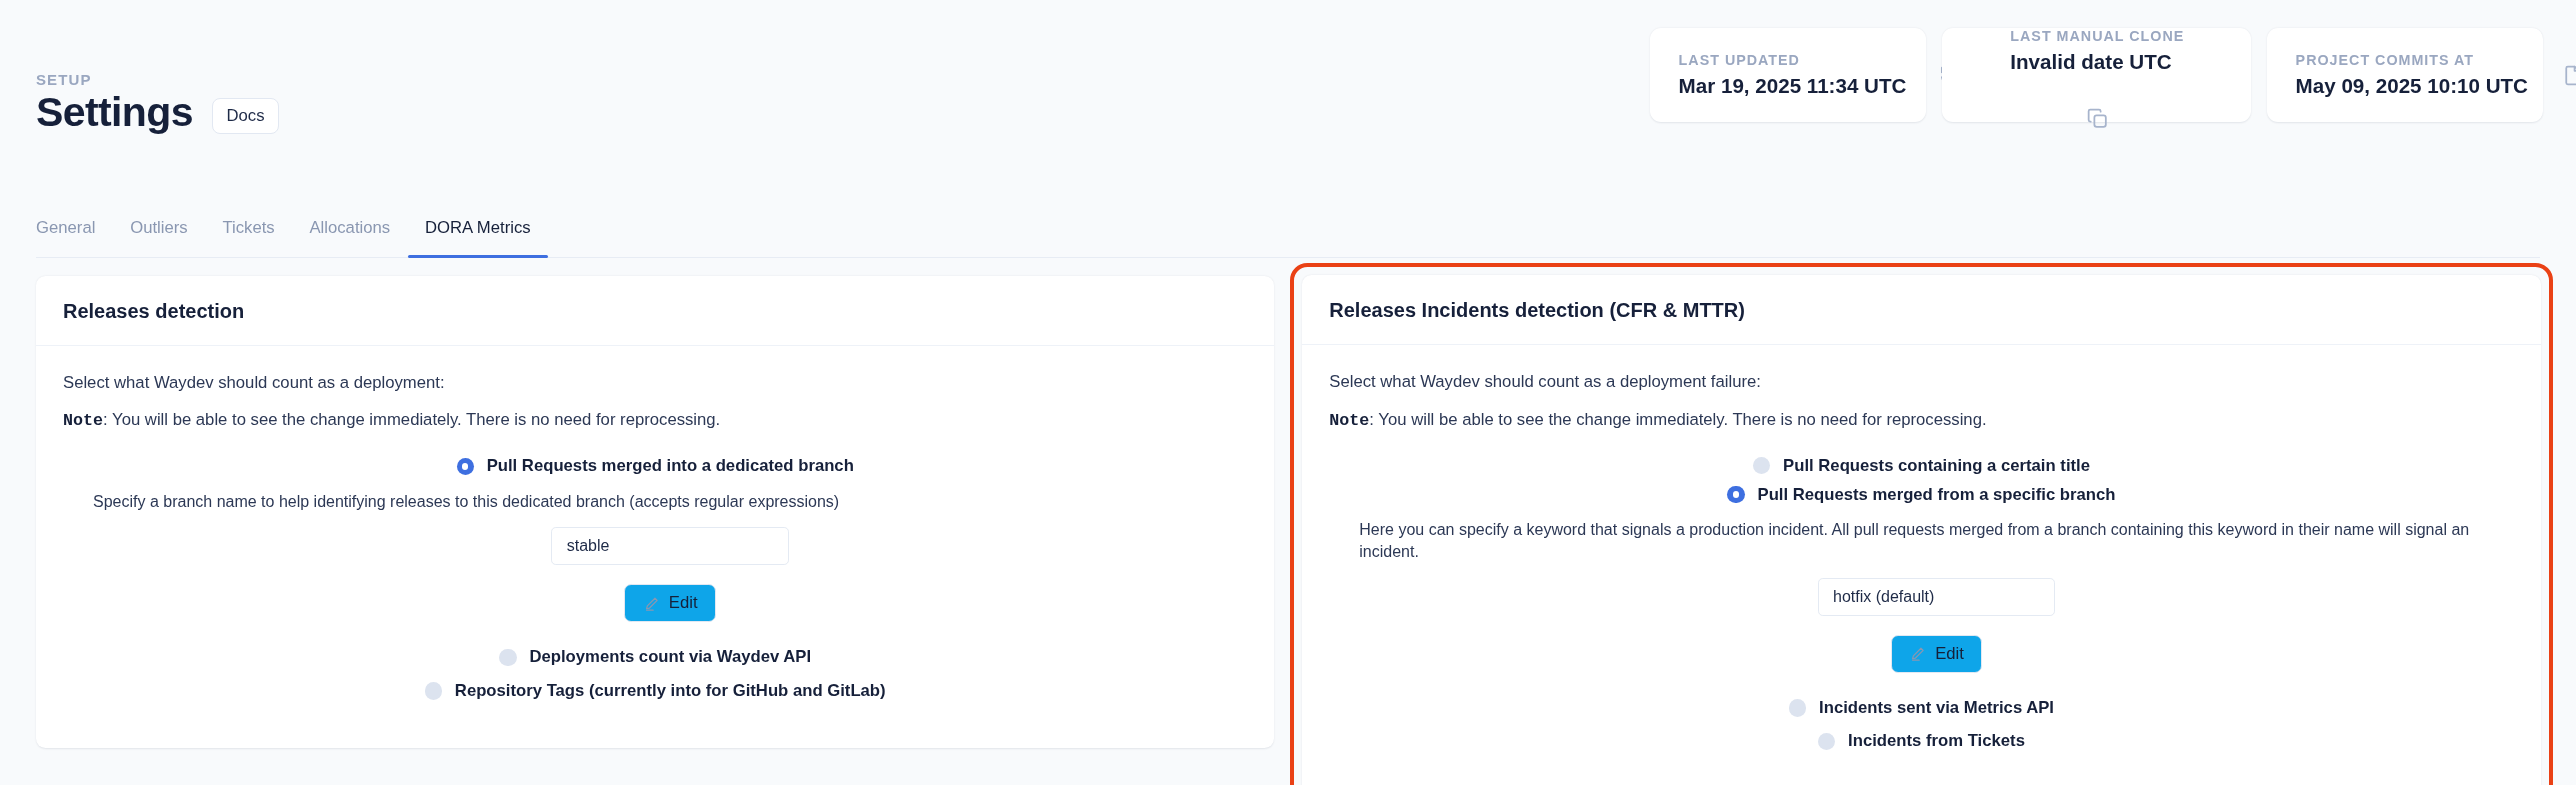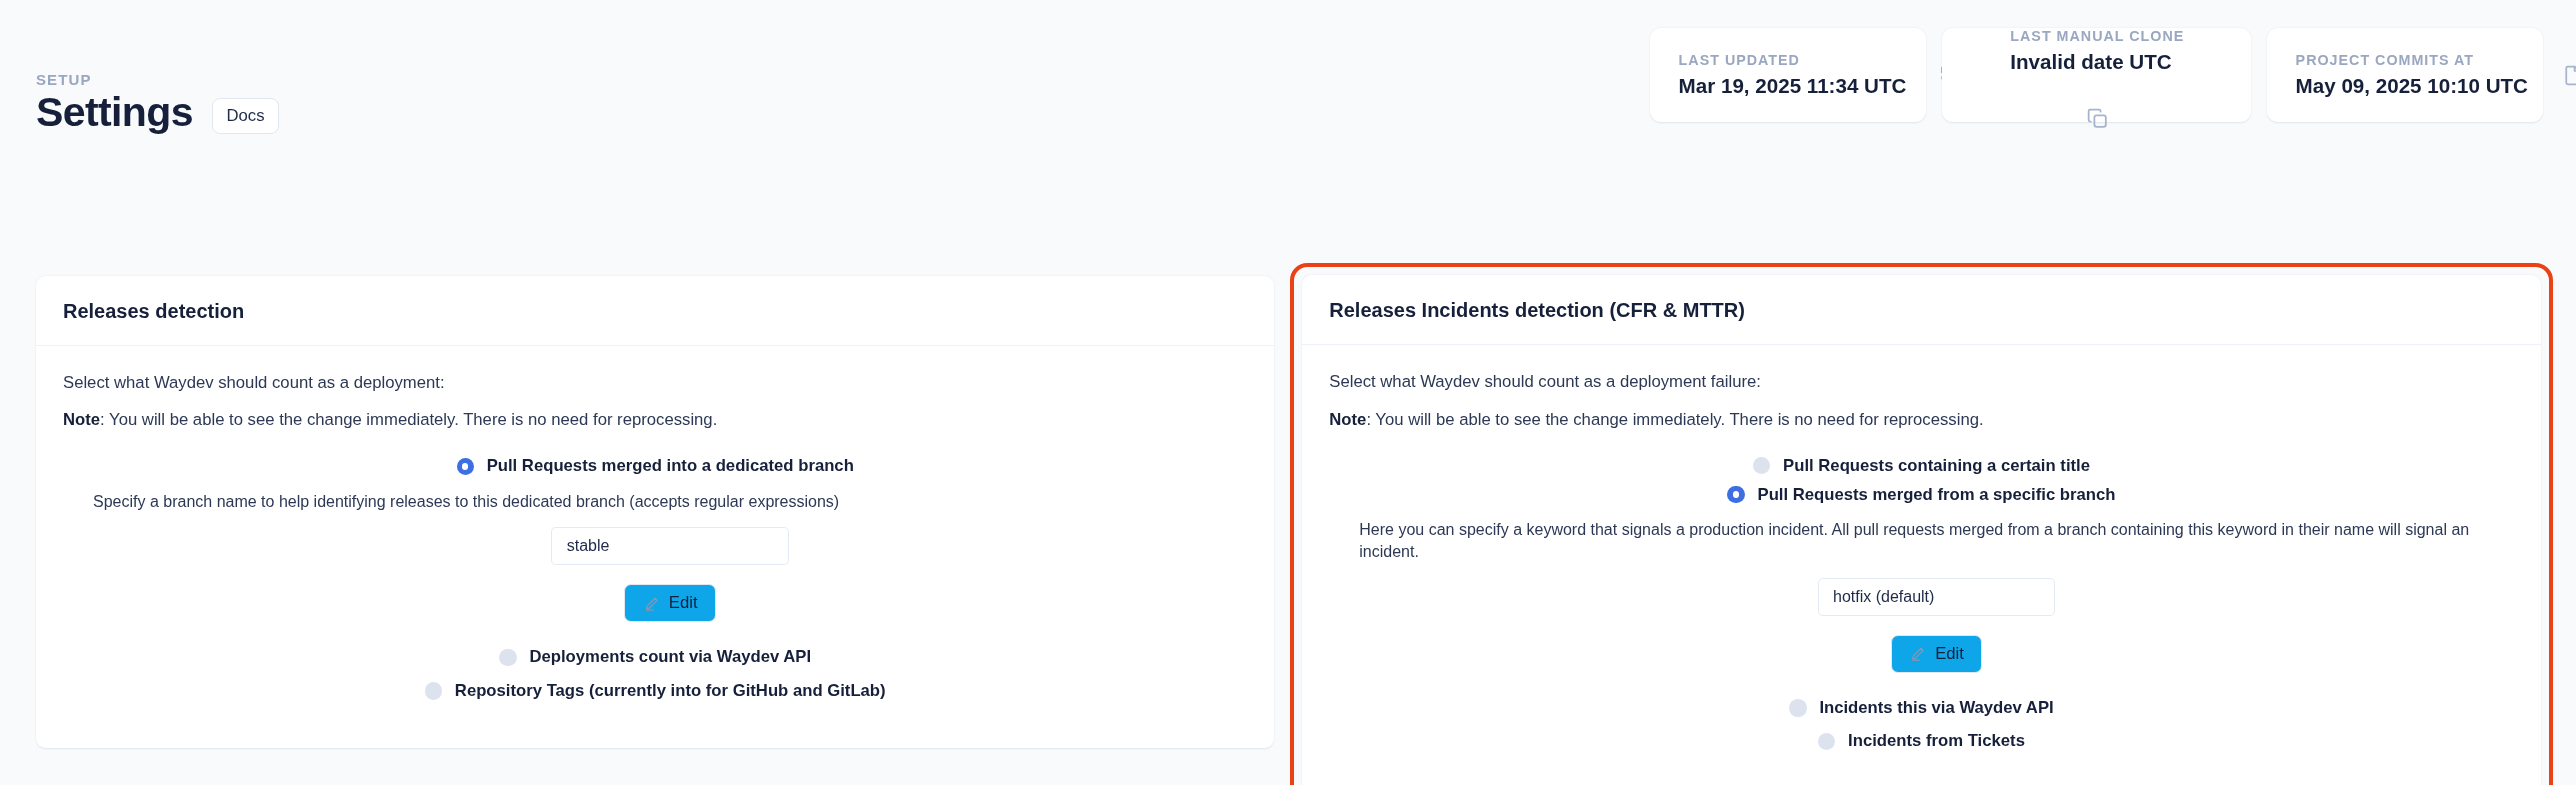--- a/index.html
+++ b/index.html
@@ -75,21 +75,21 @@
     background: #FFFFFF; border-radius: 9.5px; min-height: 404px;
     box-shadow: 0 0.8px 2.4px rgba(20,30,60,.06), 0 0.8px 1.6px rgba(20,30,60,.04);
     overflow: hidden;
   }
   .panel-head { padding: 24px 27px 22px 27px; border-bottom: 0.8px solid #EEF2F8; }
   .panel-title { font-size: 20px; font-weight: 700; color: #16203A; }
   .panel-body { padding: 27px 27px 35px 27px; position: relative; }
 
   .lead { font-size: 16.7px; color: #2C3855; margin-bottom: 17.4px; }
   .note { font-size: 16.7px; color: #2C3855; margin-bottom: 25px; }
-  .note b { font-weight: 700; color: #16203A; }
+  .note b { font-weight: 700; color: #16203A; font-family: Liberation Mono, monospace; }
 
   .option { display: flex; align-items: flex-start; gap: 12.7px; margin-bottom: 6.3px; justify-content: center; }
   .radio {
     flex: 0 0 auto; width: 17.4px; height: 17.4px; border-radius: 50%;
     background: #DCE3EF; margin-top: 2.4px; cursor: pointer;
     display: flex; align-items: center; justify-content: center;
   }
   .radio.checked { background: #3E6FE0; }
   .radio.checked::after {
     content: ""; width: 6.3px; height: 6.3px; border-radius: 50%; background: #FFFFFF;
@@ -165,20 +165,27 @@
           <svg width="25" height="25" viewBox="0 0 24 24" fill="none" stroke="currentColor" stroke-width="1.7" stroke-linecap="round" stroke-linejoin="round">
             <path d="M14 3.5H7.5A1.5 1.5 0 0 0 6 5v14a1.5 1.5 0 0 0 1.5 1.5h9A1.5 1.5 0 0 0 18 19V7.5z"></path>
             <path d="M14 3.5V7.5H18"></path>
           </svg>
         </span>
       </div>
 
     </div>
   </div>
 
+  <div class="tabs">
+    <button class="tab">General</button>
+    <button class="tab">Outliers</button>
+    <button class="tab">Tickets</button>
+    <button class="tab">Allocations</button>
+    <button class="tab active">DORA Metrics</button>
+  </div>
 
   <div class="panels">
 
     <div class="panel-wrap">
       <div class="panel">
         <div class="panel-head">
           <div class="panel-title">Releases detection</div>
         </div>
         <div class="panel-body">
           <div class="lead">Select what Waydev should count as a deployment:</div>
@@ -252,21 +259,21 @@
                   <path d="M5 21h9"></path>
                 </svg>
               </span>
               <span>Edit</span>
             </button>
           </div>
 
           <div class="options-tail">
             <div class="option">
               <span class="radio"></span>
-              <span class="option-label">Incidents this via Waydev API</span>
+              <span class="option-label">Incidents sent via Metrics API</span>
             </div>
             <div class="option">
               <span class="radio"></span>
               <span class="option-label">Incidents from Tickets</span>
             </div>
           </div>
         </div>
       </div>
     </div>
 

